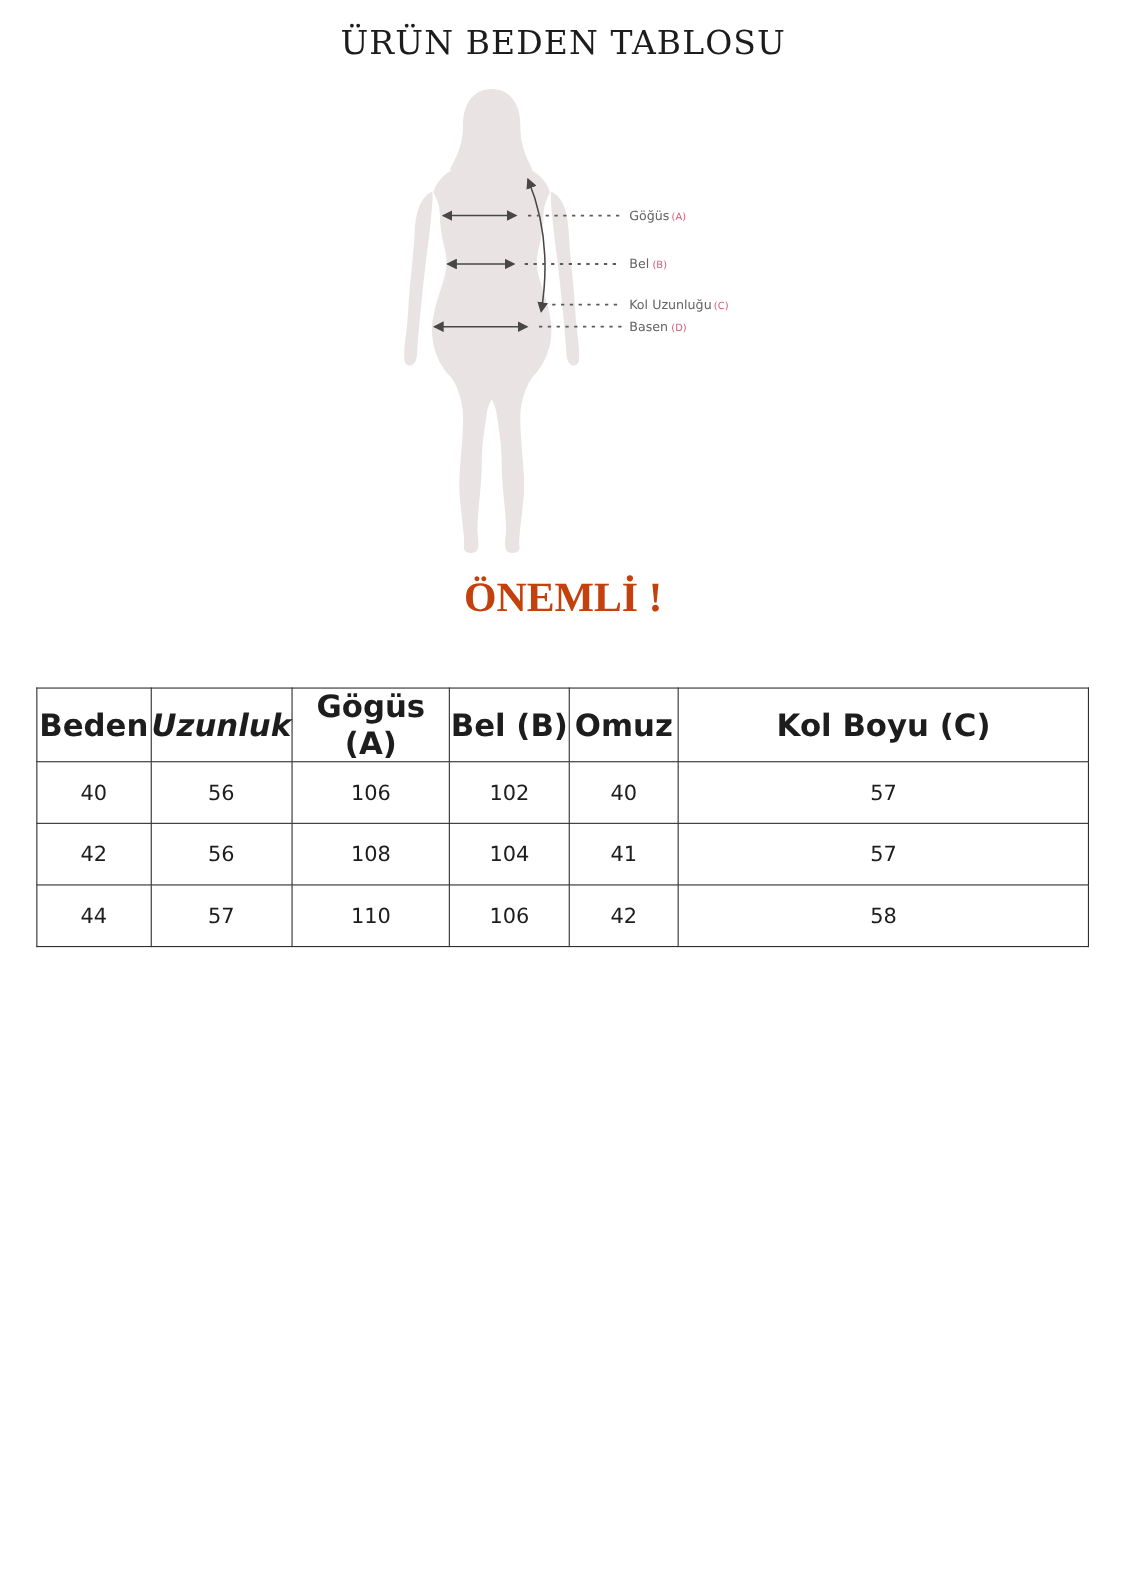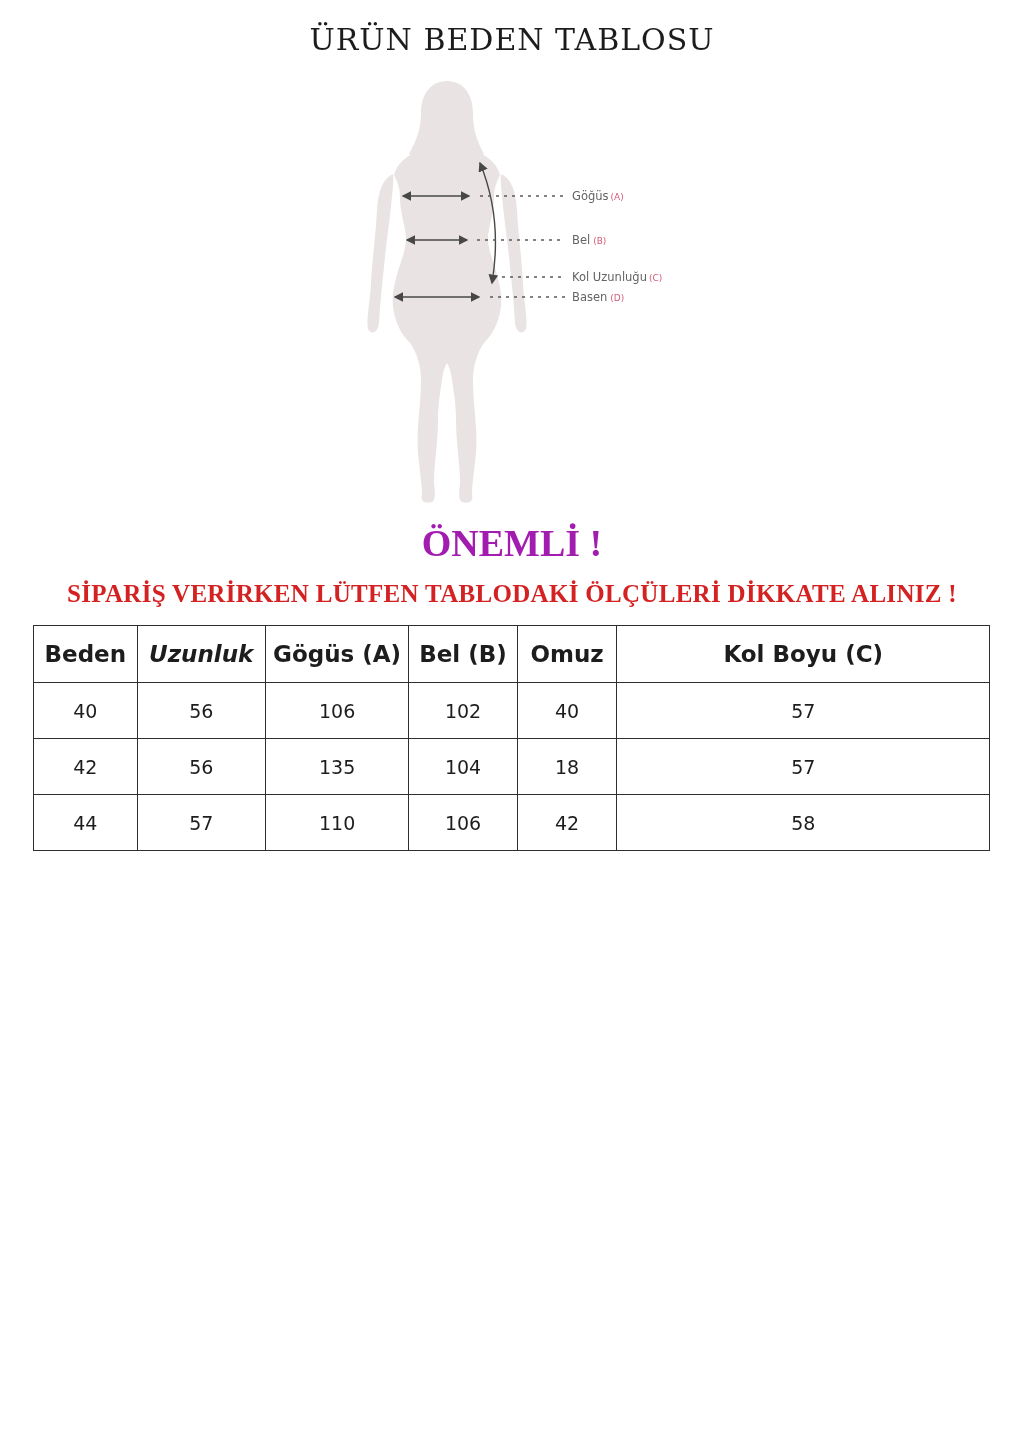--- a/index.html
+++ b/index.html
@@ -33,21 +33,21 @@
   }
   .notice-heading {
     position: absolute;
     top: 521px;
     left: 0;
     width: 100%;
     text-align: center;
     font-family: "Liberation Serif", serif;
     font-weight: 700;
     font-size: 38px;
-    color: #a21caf;
+    color: #c2410c;
   }
   .notice-warning {
     position: absolute;
     top: 580px;
     left: 0;
     width: 100%;
     text-align: center;
     font-family: "Liberation Serif", serif;
     font-weight: 700;
     font-size: 25px;
@@ -64,21 +64,21 @@
   }
   table.size-table th, table.size-table td {
     border: 1.6px solid #2e2e2e;
     text-align: center;
     vertical-align: middle;
     color: #1d1d1d;
     padding: 0;
   }
   table.size-table th {
     height: 56px;
-    font-size: 23px;
+    font-size: 28px;
     font-weight: 700;
     font-family: "DejaVu Sans", sans-serif;
   }
   table.size-table td {
     height: 55px;
     font-size: 19px;
     font-weight: 400;
     font-family: "DejaVu Sans", sans-serif;
   }
   .col-beden  { width: 10.8%; }
@@ -137,21 +137,20 @@
       </g>
 
       <text class="meas-label" x="250" y="125"><tspan>Göğüs</tspan><tspan class="meas-letter" dx="2">(A)</tspan></text>
       <text class="meas-label" x="250" y="169"><tspan>Bel</tspan><tspan class="meas-letter" dx="3">(B)</tspan></text>
       <text class="meas-label" x="250" y="206"><tspan>Kol Uzunluğu</tspan><tspan class="meas-letter" dx="2">(C)</tspan></text>
       <text class="meas-label" x="250" y="226"><tspan>Basen</tspan><tspan class="meas-letter" dx="3">(D)</tspan></text>
     </svg>
   </div>
 
   <div class="notice-heading">ÖNEMLİ !</div>
-  <div class="notice-warning">SİPARİŞ VERİRKEN LÜTFEN TABLODAKİ ÖLÇÜLERİ DİKKATE ALINIZ !</div>
 
   <table class="size-table">
     <thead>
       <tr>
         <th class="col-beden">Beden</th>
         <th class="col-uzunluk">Uzunluk</th>
         <th class="col-gogus">Gögüs (A)</th>
         <th class="col-bel">Bel (B)</th>
         <th class="col-omuz">Omuz</th>
         <th class="col-kol">Kol Boyu (C)</th>
@@ -162,23 +161,23 @@
         <td>40</td>
         <td>56</td>
         <td>106</td>
         <td>102</td>
         <td>40</td>
         <td>57</td>
       </tr>
       <tr>
         <td>42</td>
         <td>56</td>
-        <td>135</td>
+        <td>108</td>
         <td>104</td>
-        <td>18</td>
+        <td>41</td>
         <td>57</td>
       </tr>
       <tr>
         <td>44</td>
         <td>57</td>
         <td>110</td>
         <td>106</td>
         <td>42</td>
         <td>58</td>
       </tr>

